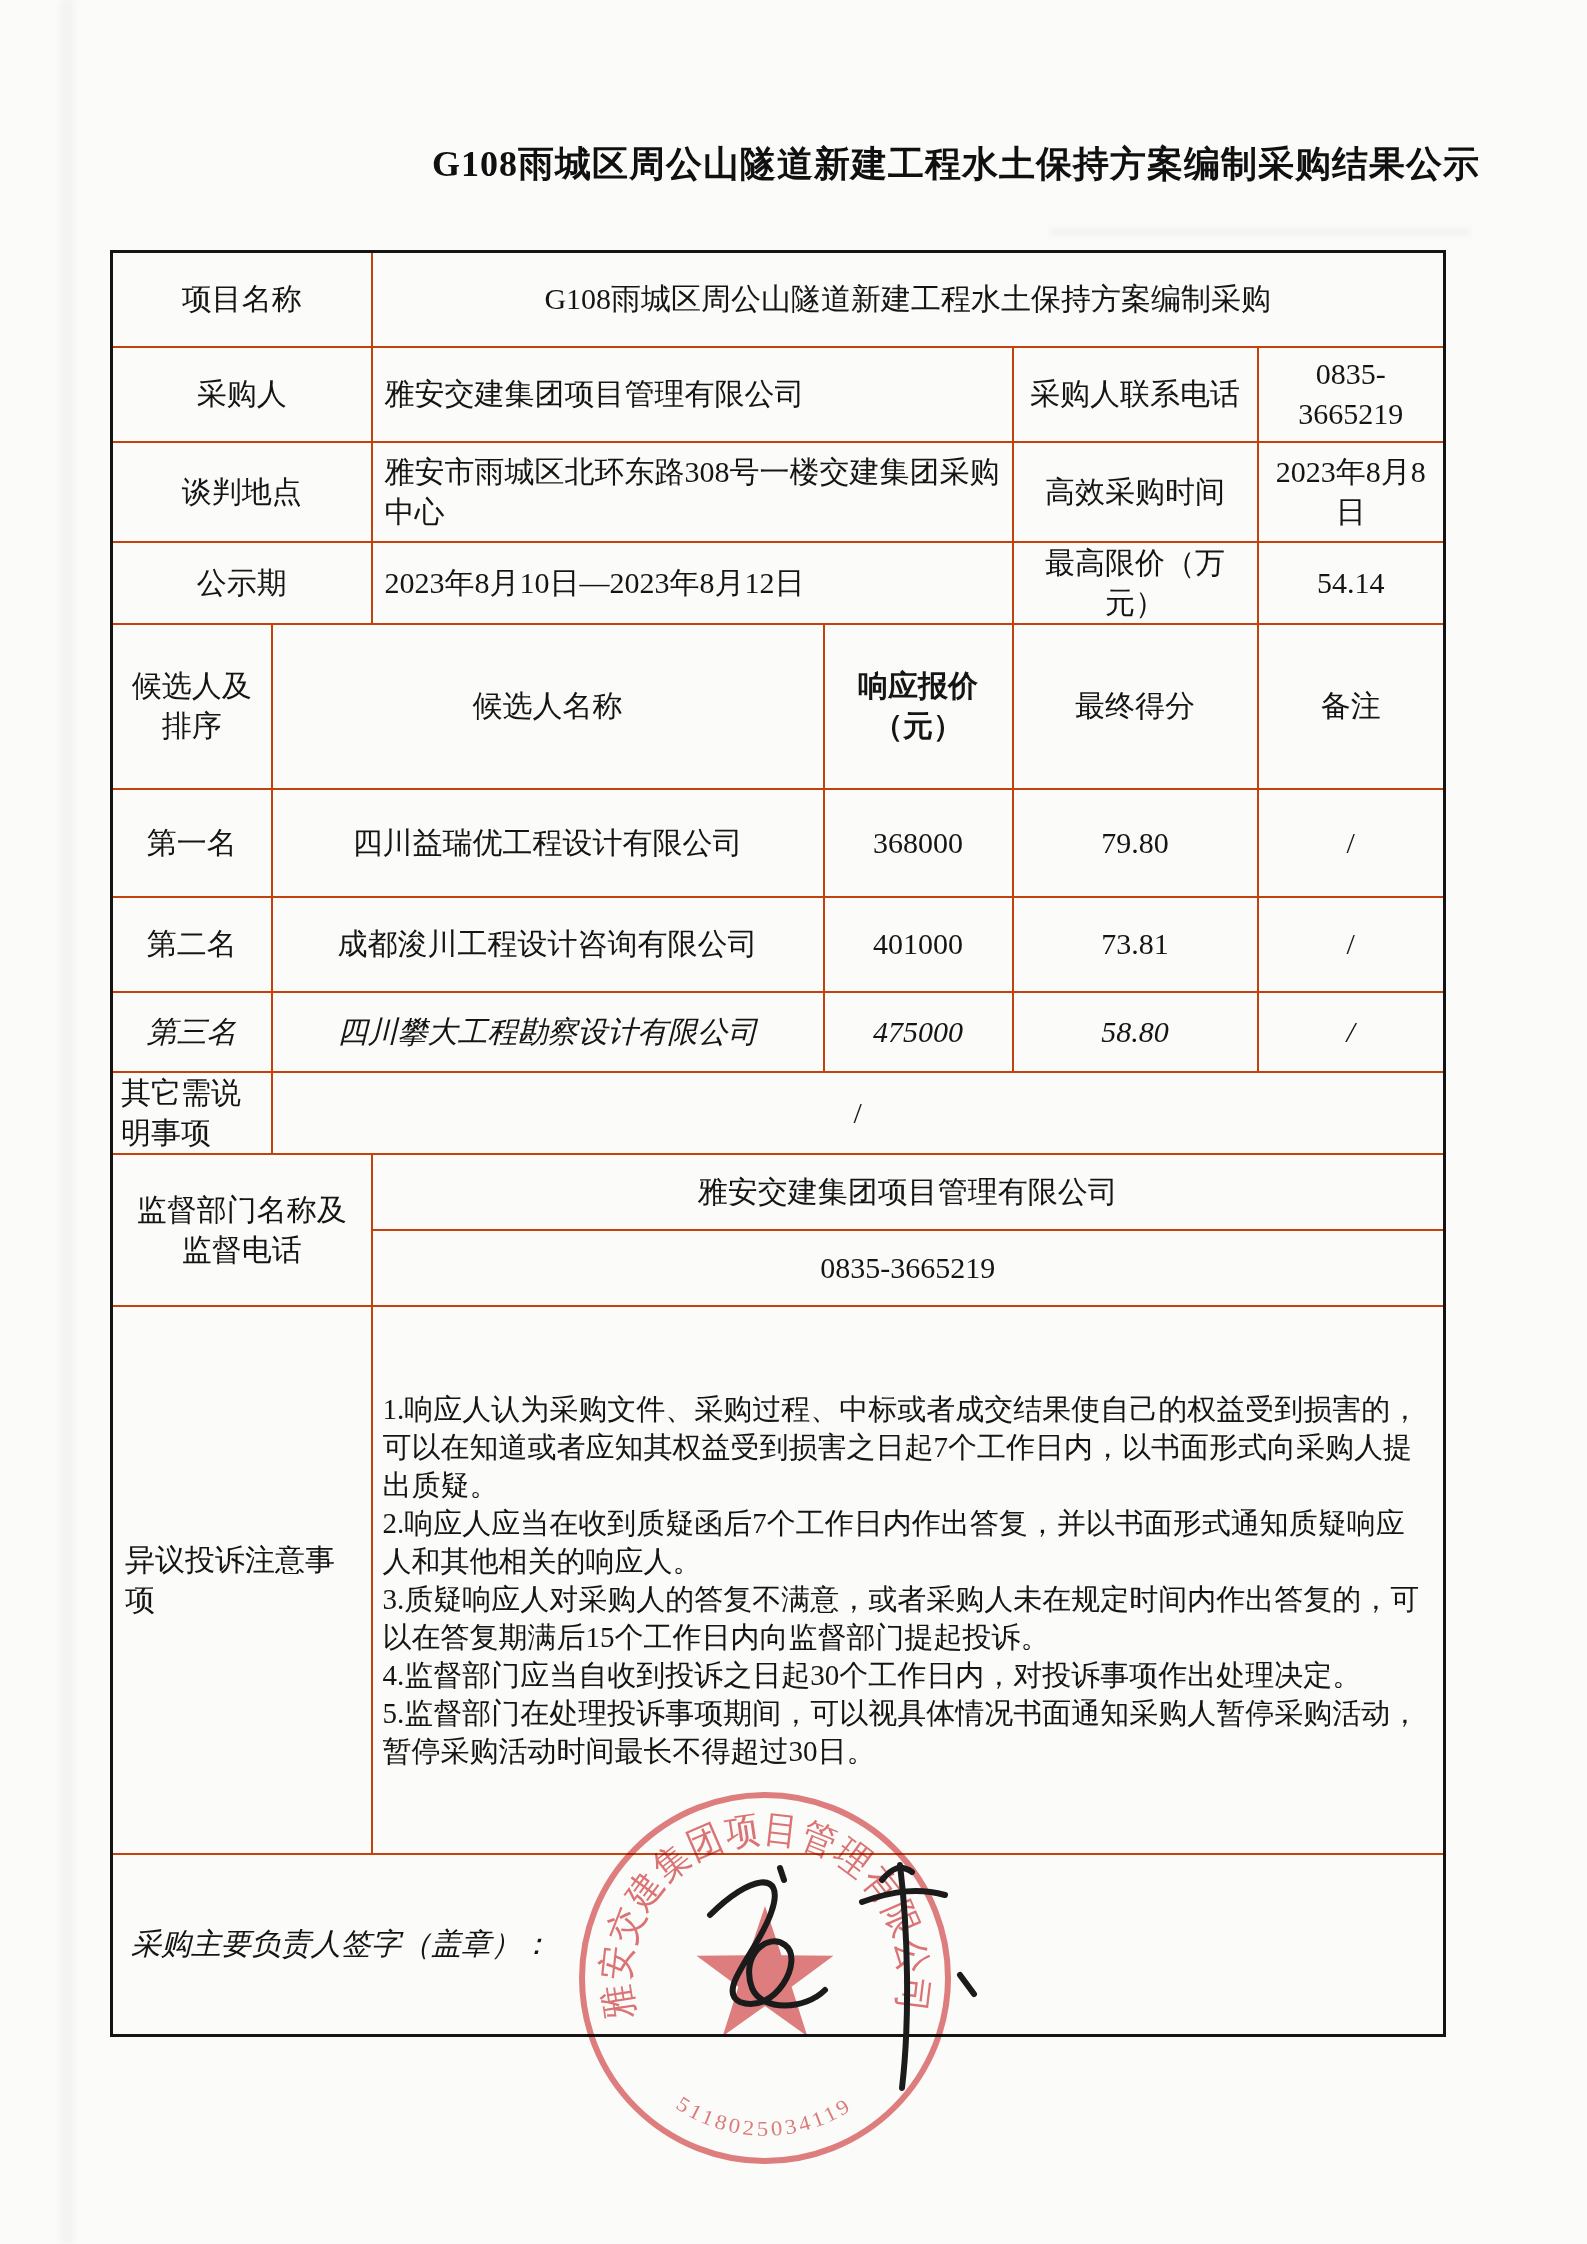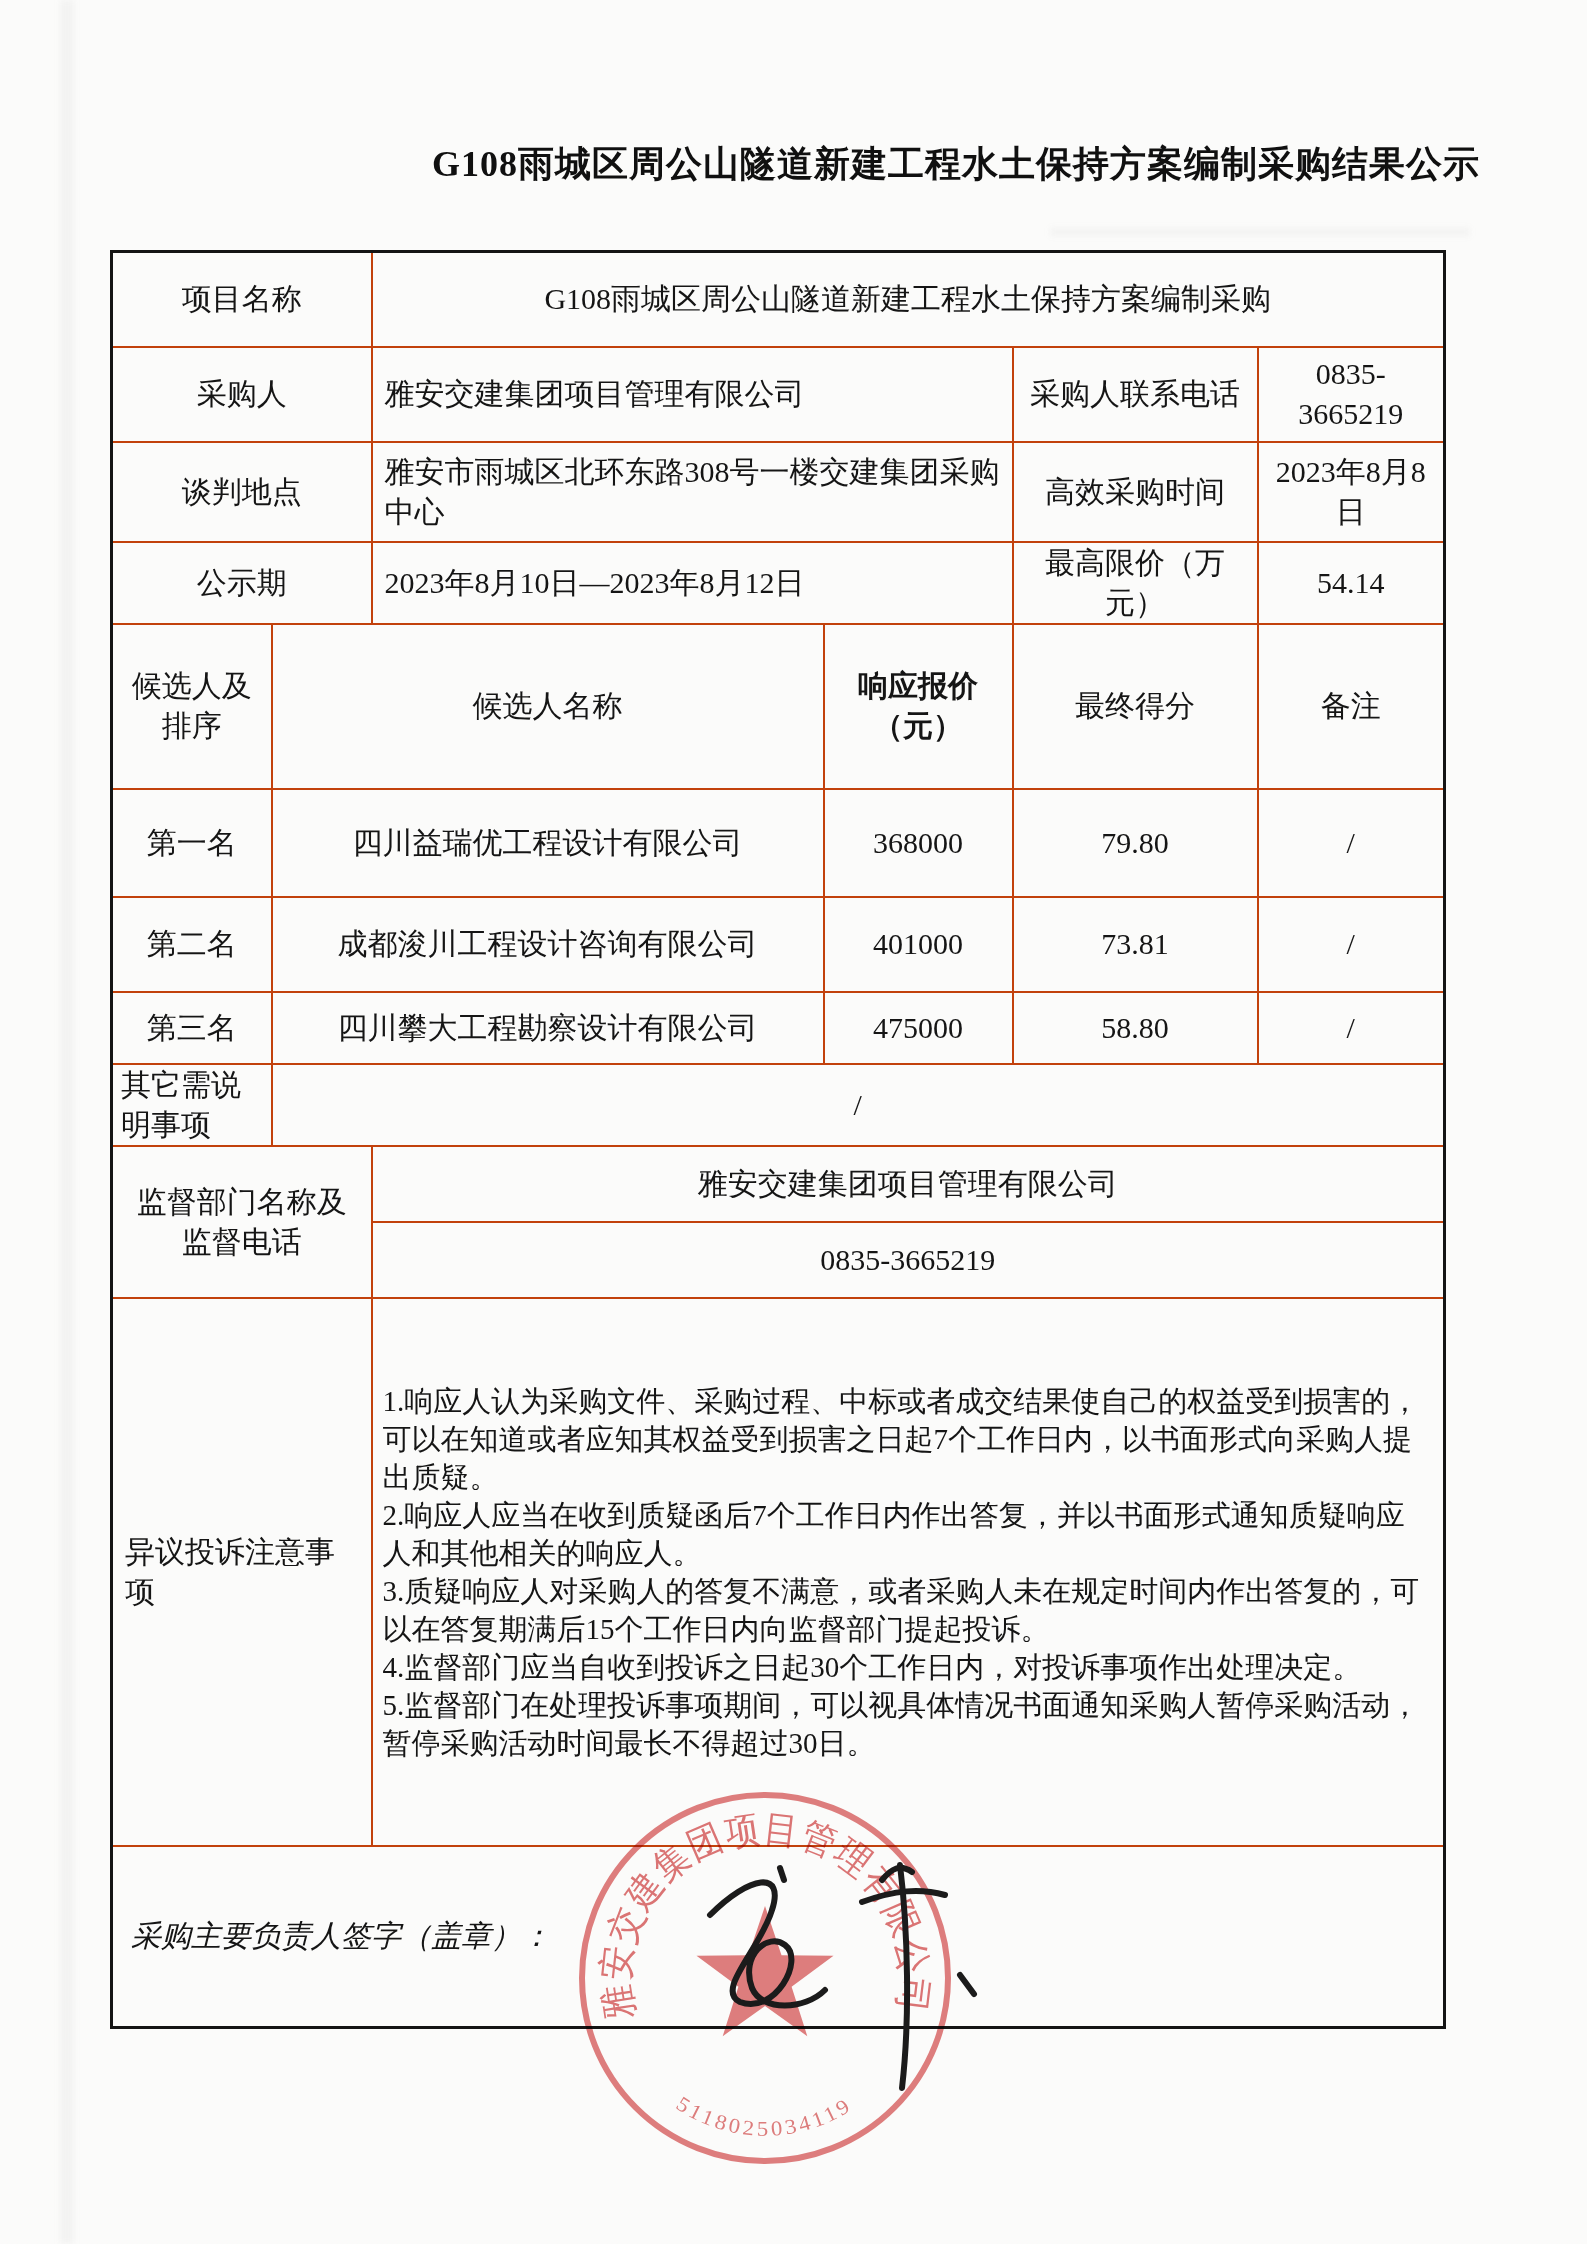--- a/index.html
+++ b/index.html
@@ -26,21 +26,21 @@
     font-size:30px;line-height:40px;
     text-align:center;vertical-align:middle;
     padding:0 8px;overflow:hidden;
     word-break:break-word;
   }
   td.left{text-align:left;padding-left:12px;}
   td.pad12{padding:0 12px;}
   td.pad14{padding:8px 14px;font-weight:bold;}
   td.pad20{padding:0 6px;}
   .r1{height:95px;}.r2{height:95px;}.r3{height:100px;}.r4{height:74px;}
-  .r5{height:165px;margin-top:40px;}.r6{height:108px;}.r7{height:95px;}.r8{height:72px;}
+  .r5{height:165px;margin-top:40px;}.r6{height:108px;}.r7{height:95px;}.r8{height:80px;font-style:italic;}
   .r9{height:78px;}.r10{height:76px;}
   .r11{height:548px;}
   .r12{height:182px;font-style:italic;}
   .notice-cell{text-align:left;vertical-align:middle;padding:0 14px 0 10px;margin-top:35px;}
   .notice-cell div{font-size:29px;line-height:38px;}
   .sign-cell{text-align:left;vertical-align:middle;padding-left:18px;font-size:30px;}
   #stamp{position:absolute;left:565px;top:1768px;mix-blend-mode:multiply;}
   #signature{position:absolute;left:600px;top:1840px;}
 </style>
 </head>

